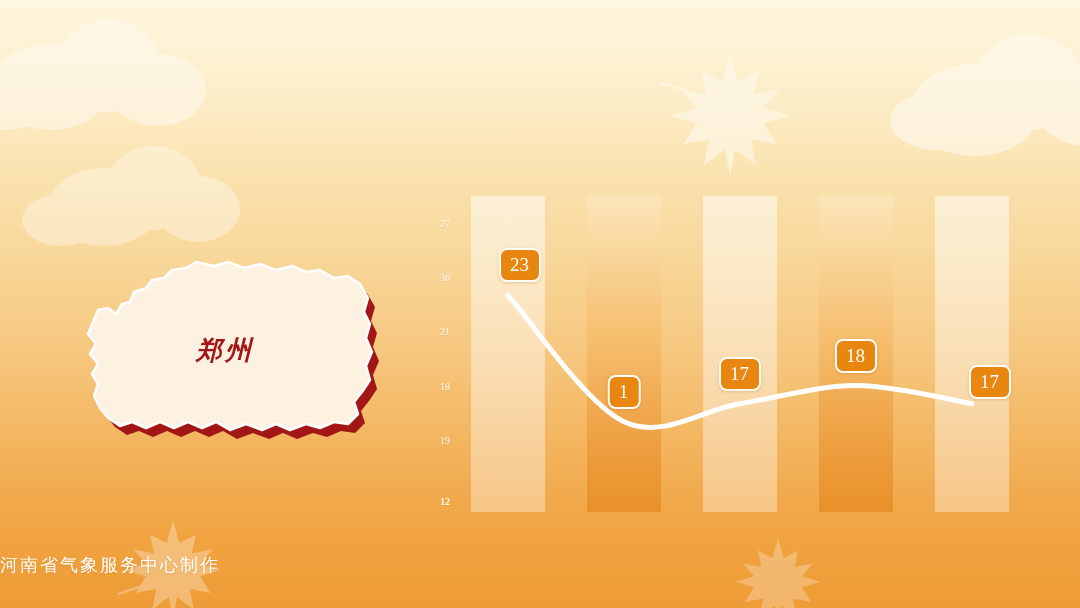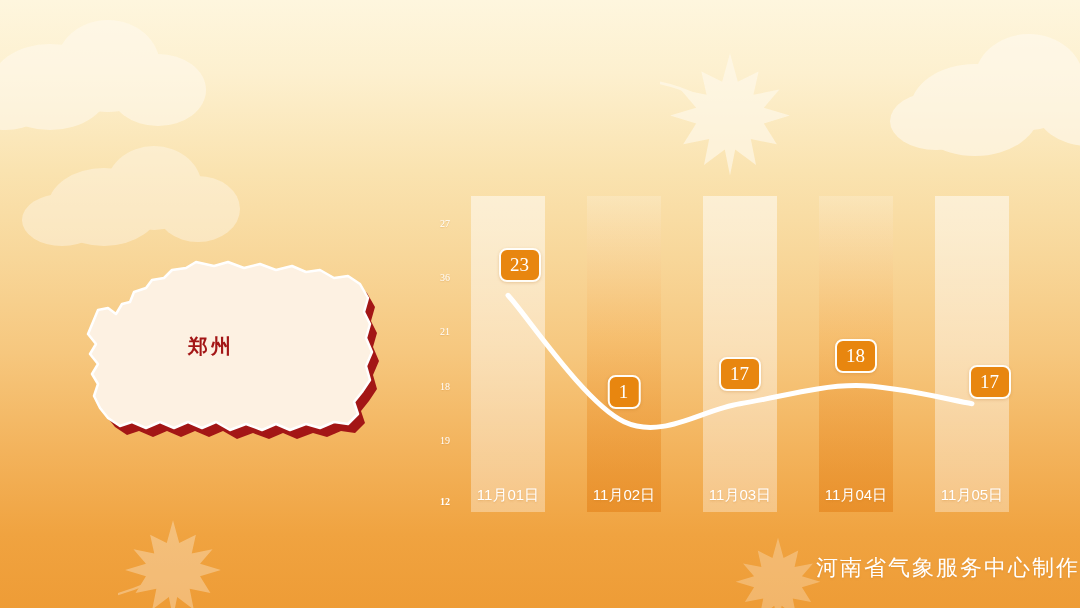--- a/index.html
+++ b/index.html
@@ -57,27 +57,28 @@
   
   #map-wrap {
     position: absolute;
     left: 68px;
     top: 258px;
     width: 340px;
     height: 230px;
   }
   #map-label {
     position: absolute;
-    left: 188px;
+    left: 196px;
     top: 333px;
-    font-size: 20px;
+    font-size: 26px;
     font-weight: 700;
     letter-spacing: 3px;
     color: #a31616;
     white-space: nowrap;
+    font-style: italic;
   }
 
   
   #chart {
     position: absolute;
     left: 410px;
     top: 196px;
     width: 620px;
     height: 316px;
   }
@@ -153,22 +154,22 @@
     padding: 5px 10px 6px 9px;
     box-shadow: 0 1px 3px rgba(180,100,20,0.25);
   }
 
   
   #footer {
     position: absolute;
     left: 0;
     right: 0;
     top: 553px;
-    text-align: right;
-    font-size: 22px;
+    text-align: left;
+    font-size: 18px;
     letter-spacing: 2px;
     color: #ffffff;
     text-shadow: 0 1px 2px rgba(190,110,25,0.25);
   }
 </style>
 </head>
 <body>
 
 <div id="stage">
 
@@ -252,27 +253,20 @@
         <div class="ytick" style="top: 135.429px;">21</div>
         <div class="ytick" style="top: 81.2571px;">36</div>
         <div class="ytick" style="top: 27.0857px;">27</div>
       </div>
     <div id="plot">
       <svg id="line-svg" width="580" height="316" viewBox="0 0 580 316">
         <path id="temp-path" fill="none" stroke="#ffffff" stroke-width="5" stroke-linecap="round" stroke-linejoin="round" d="M 58.00 99.31 C 77.33 120.38, 135.33 207.66, 174.00 225.71 C 212.67 243.77, 251.33 213.68, 290.00 207.66 C 328.67 201.64, 367.33 189.60, 406.00 189.60 C 444.67 189.60, 502.67 204.65, 522.00 207.66"></path>
       </svg>
     </div>
   </div>
-  <div id="xaxis">
-      <div class="xtick" style="left: 98px;">11月01日</div>
-      <div class="xtick" style="left: 214px;">11月02日</div>
-      <div class="xtick" style="left: 330px;">11月03日</div>
-      <div class="xtick" style="left: 446px;">11月04日</div>
-      <div class="xtick" style="left: 562px;">11月05日</div>
-    </div>
 
   <div id="footer">河南省气象服务中心制作</div>
 
 <div class="badge" style="left: 520px; top: 265.314px;">23</div>
     <div class="badge" style="left: 624px; top: 391.714px;">1</div>
     <div class="badge" style="left: 740px; top: 373.657px;">17</div>
     <div class="badge" style="left: 856px; top: 355.6px;">18</div>
     <div class="badge" style="left: 990px; top: 381.657px;">17</div>
   </div>
 

